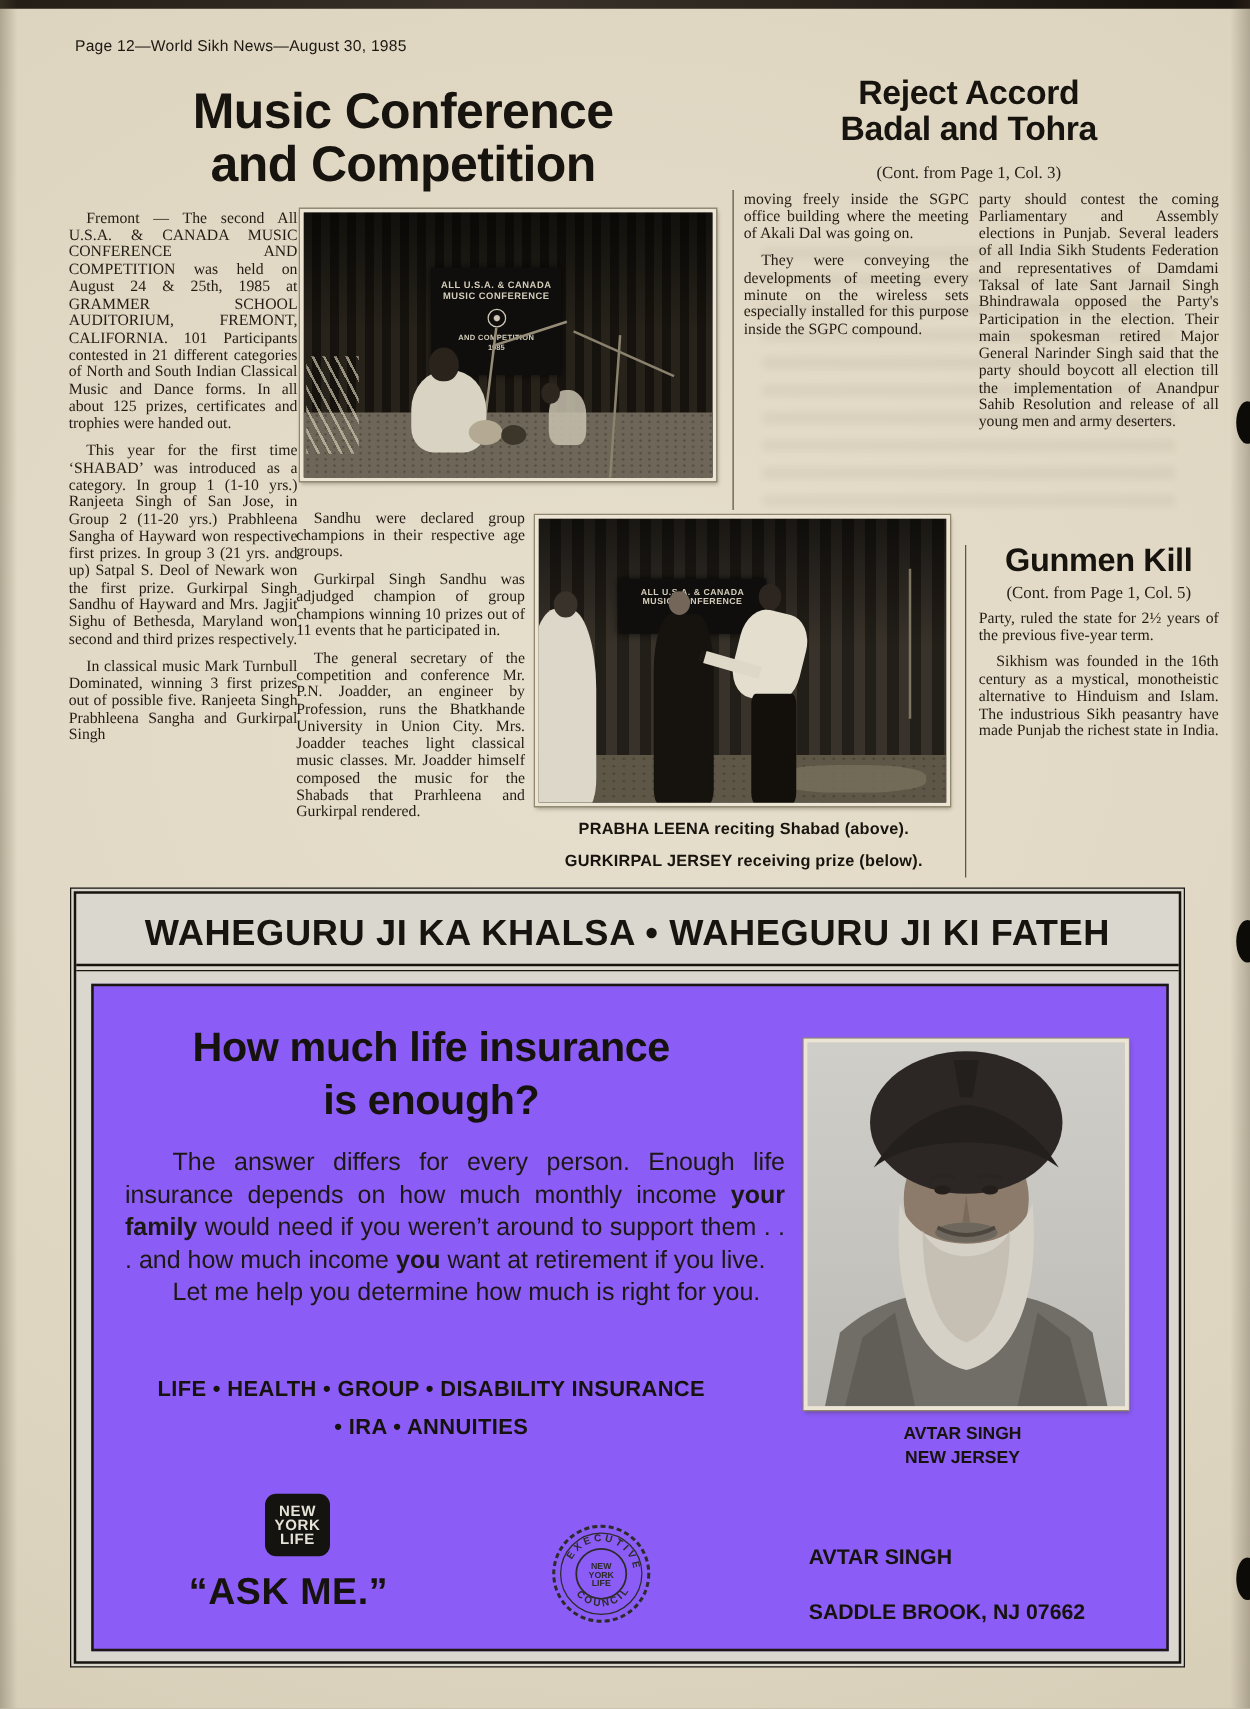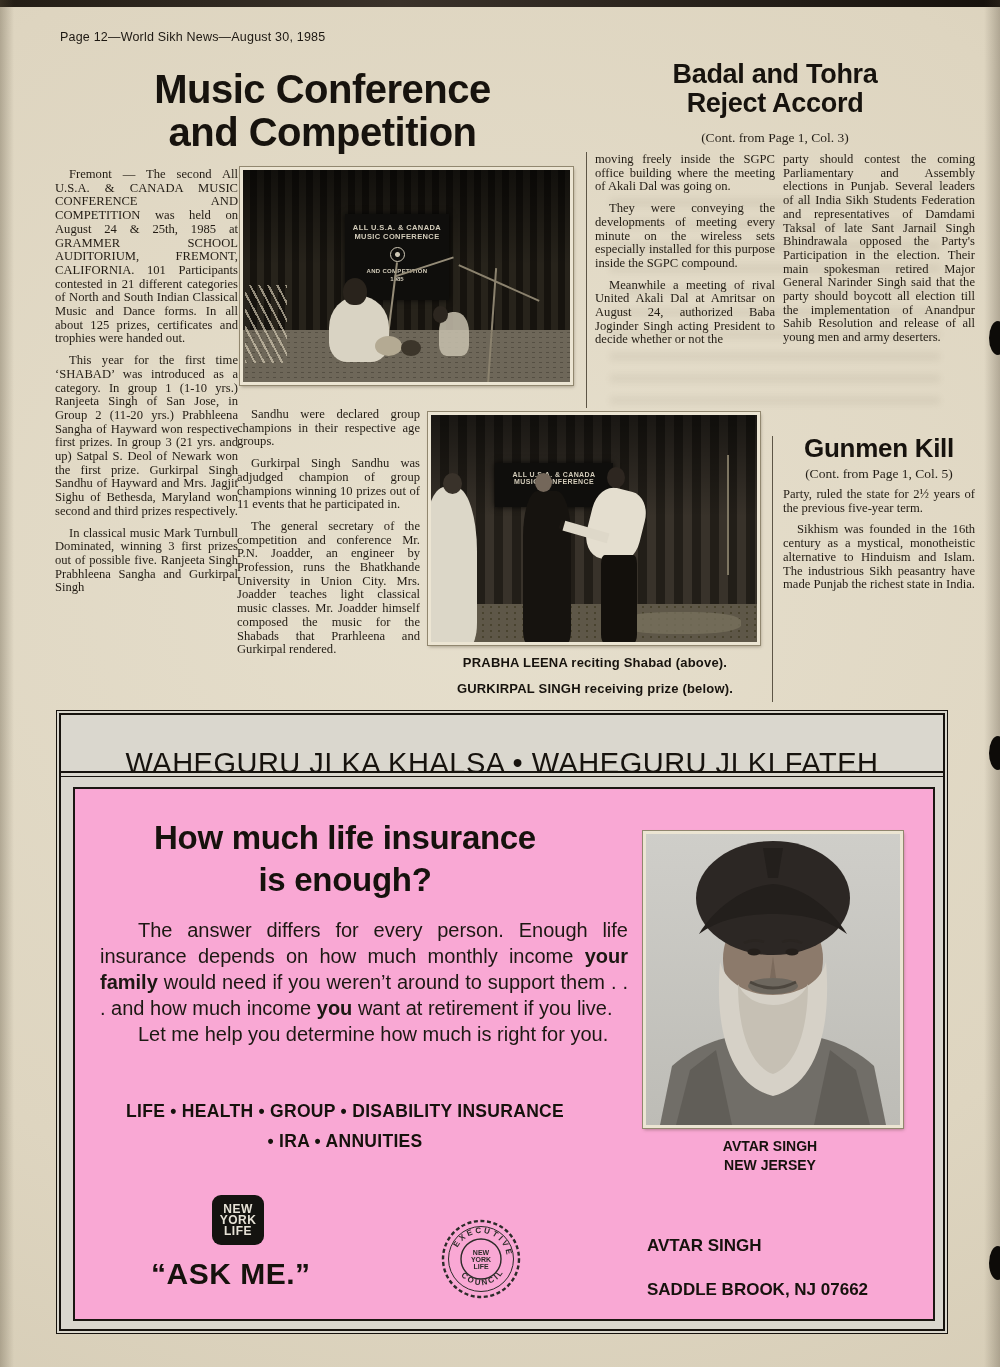--- a/index.html
+++ b/index.html
@@ -33,23 +33,23 @@
   .stage-banner .b1{font-size:7.5px;font-weight:bold;letter-spacing:.4px;margin-top:9px;}
   .stage-banner .b2{font-size:7.5px;font-weight:bold;letter-spacing:.4px;}
   .stage-banner .emb{width:13px;height:13px;border:1px solid #cfc8b6;border-radius:50%;margin:6px auto;background:radial-gradient(#cfc8b6 2px,#0f0e0c 3px);}
   .stage-banner .b3{font-size:6px;font-weight:bold;letter-spacing:.3px;}
   .stage-banner .b4{font-size:6px;font-weight:bold;margin-top:2px;}
   .caption{font-weight:bold;font-size:13px;color:#17130e;text-align:center;letter-spacing:.2px;}
   
   .ad-outer{left:56px;top:710px;width:892px;height:624px;border:1px solid #17130e;background:#d9d6cc;padding:2px;box-sizing:border-box;}
   .ad-outer-in{width:100%;height:100%;border:2px solid #17130e;box-sizing:border-box;position:relative;background:#dad7ce;}
   .ad-banner{left:0;top:0;right:0;height:64px;display:flex;align-items:center;justify-content:center;
-             font-weight:normal;font-size:29px;letter-spacing:.5px;color:#17130e;margin-top:16px;}
+             font-weight:bold;font-size:29px;letter-spacing:.5px;color:#17130e;}
   .ad-banner-rule{left:0;right:0;top:56px;height:6px;border-top:2px solid #17130e;border-bottom:1px solid #17130e;box-sizing:border-box;}
-  .ad-inner{left:12px;top:72px;width:862px;height:534px;border:2px solid #1b1712;background:#f9a8d4;box-sizing:border-box;}
+  .ad-inner{left:12px;top:72px;width:862px;height:534px;border:2px solid #1b1712;background:#8b5cf6;box-sizing:border-box;}
   .ad-head{font-weight:bold;font-size:33px;line-height:42px;color:#16120d;text-align:center;letter-spacing:-.3px;}
   .ad-body{font-size:20px;line-height:26px;color:#1c1813;text-align:justify;}
   .ad-body .ind{display:inline-block;width:38px;}
   .bold{font-weight:bold;}
   .services{font-weight:bold;font-size:17.5px;color:#16120d;text-align:center;letter-spacing:.3px;}
   .ad-caption{font-weight:bold;font-size:14px;color:#16120d;text-align:center;line-height:19px;}
   .nyl-logo{width:52px;height:50px;background:#141310;border-radius:9px;color:#e6e2d6;display:flex;flex-direction:column;
             align-items:center;justify-content:center;font-weight:bold;font-size:12px;line-height:11px;letter-spacing:.5px;}
   .askme{font-weight:bold;font-size:30px;color:#16120d;letter-spacing:.5px;}
   .contact{font-weight:bold;font-size:17px;line-height:22px;color:#16120d;white-space:pre-line;}
@@ -129,32 +129,31 @@
     <div class="abs ni" style="left:104px;top:58px;width:17px;height:19px;background:#74675a;border-radius:50%;"></div>
     <div class="abs ni" style="left:128px;top:110px;width:34px;height:9px;background:#1b1712;transform:rotate(18deg);"></div>
     <div class="abs ni" style="left:158px;top:74px;width:54px;height:72px;background:#e4decf;border-radius:35%;transform:rotate(14deg);"></div>
     <div class="abs ni" style="left:132px;top:112px;width:46px;height:10px;background:#ded8c9;transform:rotate(16deg);"></div>
     <div class="abs ni" style="left:176px;top:52px;width:18px;height:21px;background:#2d2620;border-radius:50%;"></div>
     <div class="abs ni" style="left:170px;top:140px;width:36px;height:88px;background:#13100c;border-radius:10%;"></div>
     <div class="abs ni" style="left:296px;top:40px;width:2px;height:120px;background:#7e7662;"></div>
   </div>
 
   <div class="abs caption" style="left:430px;top:655px;width:330px;">PRABHA LEENA reciting Shabad (above).</div>
-  <div class="abs caption" style="left:430px;top:681px;width:330px;">GURKIRPAL SINGH receiving prize (below).</div>
+  <div class="abs caption" style="left:430px;top:681px;width:330px;">GURKIRPAL JERSEY receiving prize (below).</div>
 
   <div class="abs sub-title" style="left:595px;top:60px;width:360px;">
+    <div>Reject Accord</div>
     <div>Badal and Tohra</div>
-    <div>Reject Accord</div>
   </div>
   <div class="abs cont" style="left:595px;top:130px;width:360px;">(Cont. from Page 1, Col. 3)</div>
 
   <div class="abs col" style="left:595px;top:153px;width:180px;">
     <p style="text-indent:0;">moving freely inside the SGPC office building where the meeting of Akali Dal was going on.</p>
     <p>They were conveying the developments of meeting every minute on the wireless sets especially installed for this purpose inside the SGPC compound.</p>
-    <p>Meanwhile a meeting of rival United Akali Dal at Amritsar on August 24, authorized Baba Joginder Singh acting President to decide whether or not the</p>
   </div>
   <div class="abs col" style="left:783px;top:153px;width:192px;">
     <p style="text-indent:0;">party should contest the coming Parliamentary and Assembly elections in Punjab. Several leaders of all India Sikh Students Federation and representatives of Damdami Taksal of late Sant Jarnail Singh Bhindrawala opposed the Party's Participation in the election. Their main spokesman retired Major General Narinder Singh said that the party should boycott all election till the implementation of Anandpur Sahib Resolution and release of all young men and army deserters.</p>
   </div>
 
   <div class="abs sub-title" style="left:783px;top:434px;width:192px;font-size:26px;">Gunmen Kill</div>
   <div class="abs cont" style="left:783px;top:466px;width:192px;">(Cont. from Page 1, Col. 5)</div>
   <div class="abs col" style="left:783px;top:488px;width:192px;">
     <p style="text-indent:0;">Party, ruled the state for 2½ years of the previous five-year term.</p>
     <p>Sikhism was founded in the 16th century as a mystical, monotheistic alternative to Hinduism and Islam. The industrious Sikh peasantry have made Punjab the richest state in India.</p>

